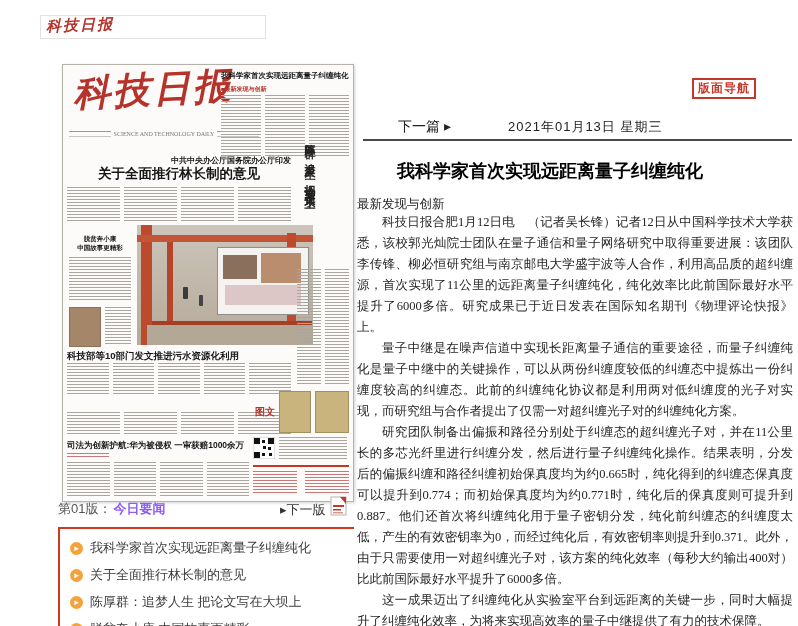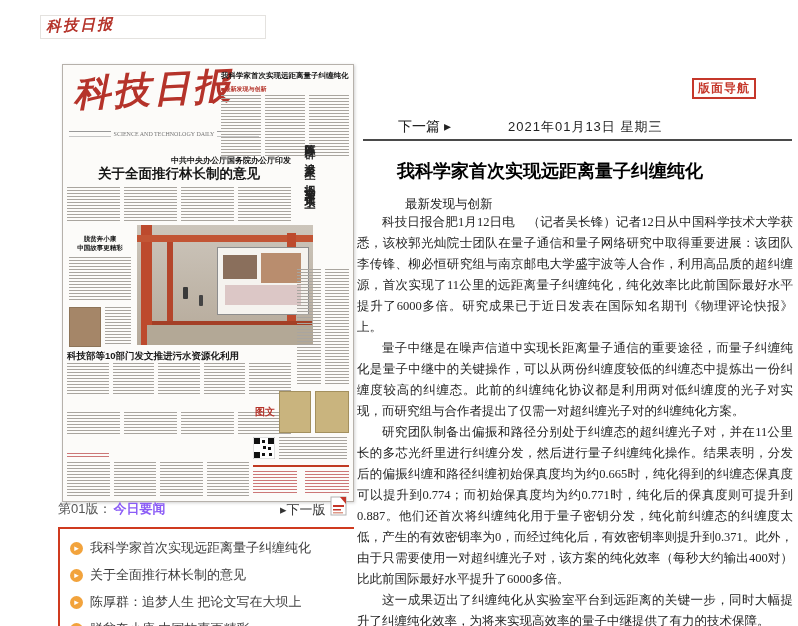--- a/index.html
+++ b/index.html
@@ -53,21 +53,21 @@
            letter-spacing:1px;background:#fffdfc;cursor:pointer;}
   .nav-next{position:absolute;left:398px;top:118px;font-size:14px;color:#222;cursor:pointer;}
   .nav-date{position:absolute;left:508px;top:118px;font-size:13px;color:#222;letter-spacing:1px;}
   .nav-controls{position:absolute;left:644px;top:116px;display:flex;gap:10px;align-items:center;font-size:13px;color:#111;}
   .ctrl{display:inline-flex;align-items:center;gap:2px;cursor:pointer;}
   .circle{width:12px;height:12px;border:1.5px solid #111;border-radius:50%;display:inline-flex;
           align-items:center;justify-content:center;font-size:10px;font-weight:bold;line-height:1;}
   .rule{position:absolute;left:363px;top:139px;width:429px;border-top:2px solid #4a4a4a;}
   .art-title{position:absolute;left:370px;top:147px;width:360px;text-align:center;font-size:18px;
              font-weight:bold;color:#000;font-family:"Liberation Sans",sans-serif;}
-  .art-kicker{position:absolute;left:357px;top:196px;font-family:"Liberation Serif",serif;font-size:12.5px;color:#222;padding-left:48px;}
+  .art-kicker{position:absolute;left:357px;top:196px;font-family:"Liberation Serif",serif;font-size:12.5px;color:#222;}
   .art-body{position:absolute;left:357px;top:212px;width:436px;font-family:"Liberation Serif",serif;
             font-size:12.5px;line-height:21px;color:#242424;text-align:justify;}
   .art-body p{margin:0;text-indent:2em;}
 </style>
 </head>
 <body>
 
 <div class="page">
 
   <div class="logo-box">
@@ -129,20 +129,21 @@
         <div class="ft"></div>
     </div>
 
     <div class="abs cols" style="left:4px;top:347px;width:224px;height:24px;">
       <div class="ft"></div>
         <div class="ft"></div>
         <div class="ft"></div>
         <div class="ft"></div>
     </div>
 
+    <div class="abs np-h" style="left:4px;top:375px;font-size:8.5px;">司法为创新护航:华为被侵权 一审获赔1000余万</div>
     <div class="abs ftr" style="left:4px;top:388px;width:42px;height:6px;"></div>
     <div class="abs cols" style="left:4px;top:397px;width:182px;height:35px;">
       <div class="ft"></div>
         <div class="ft"></div>
         <div class="ft"></div>
         <div class="ft"></div>
     </div>
 
     <div class="abs np-vert" style="left:234px;top:70px;height:124px;">陈厚群：追梦人生　把论文写在大坝上</div>
     <div class="abs cols" style="left:234px;top:204px;width:52px;height:116px;">

